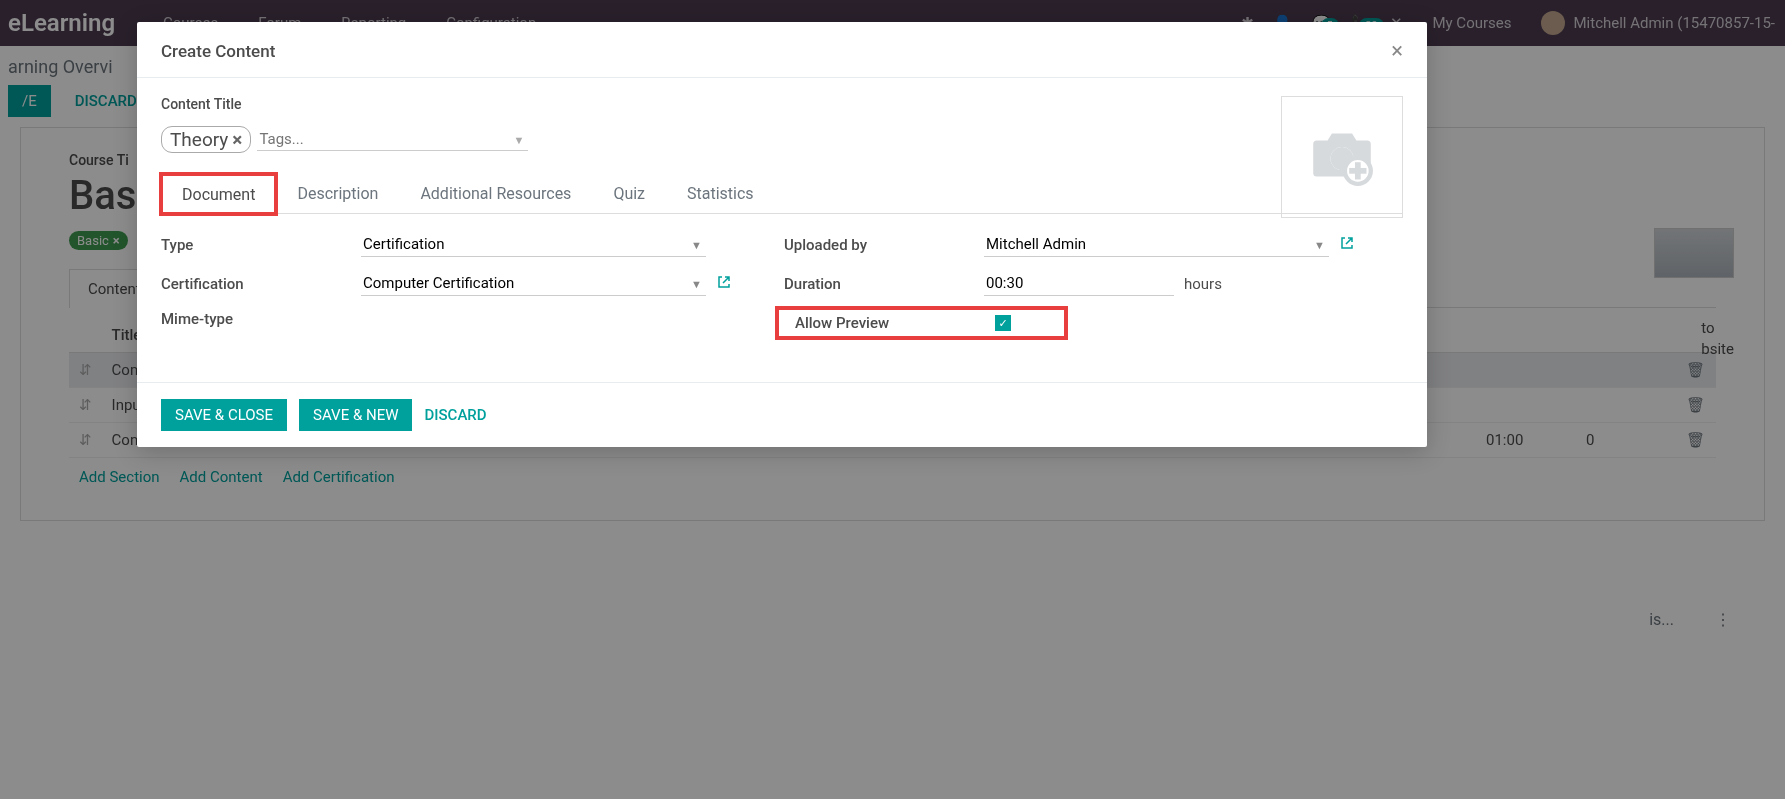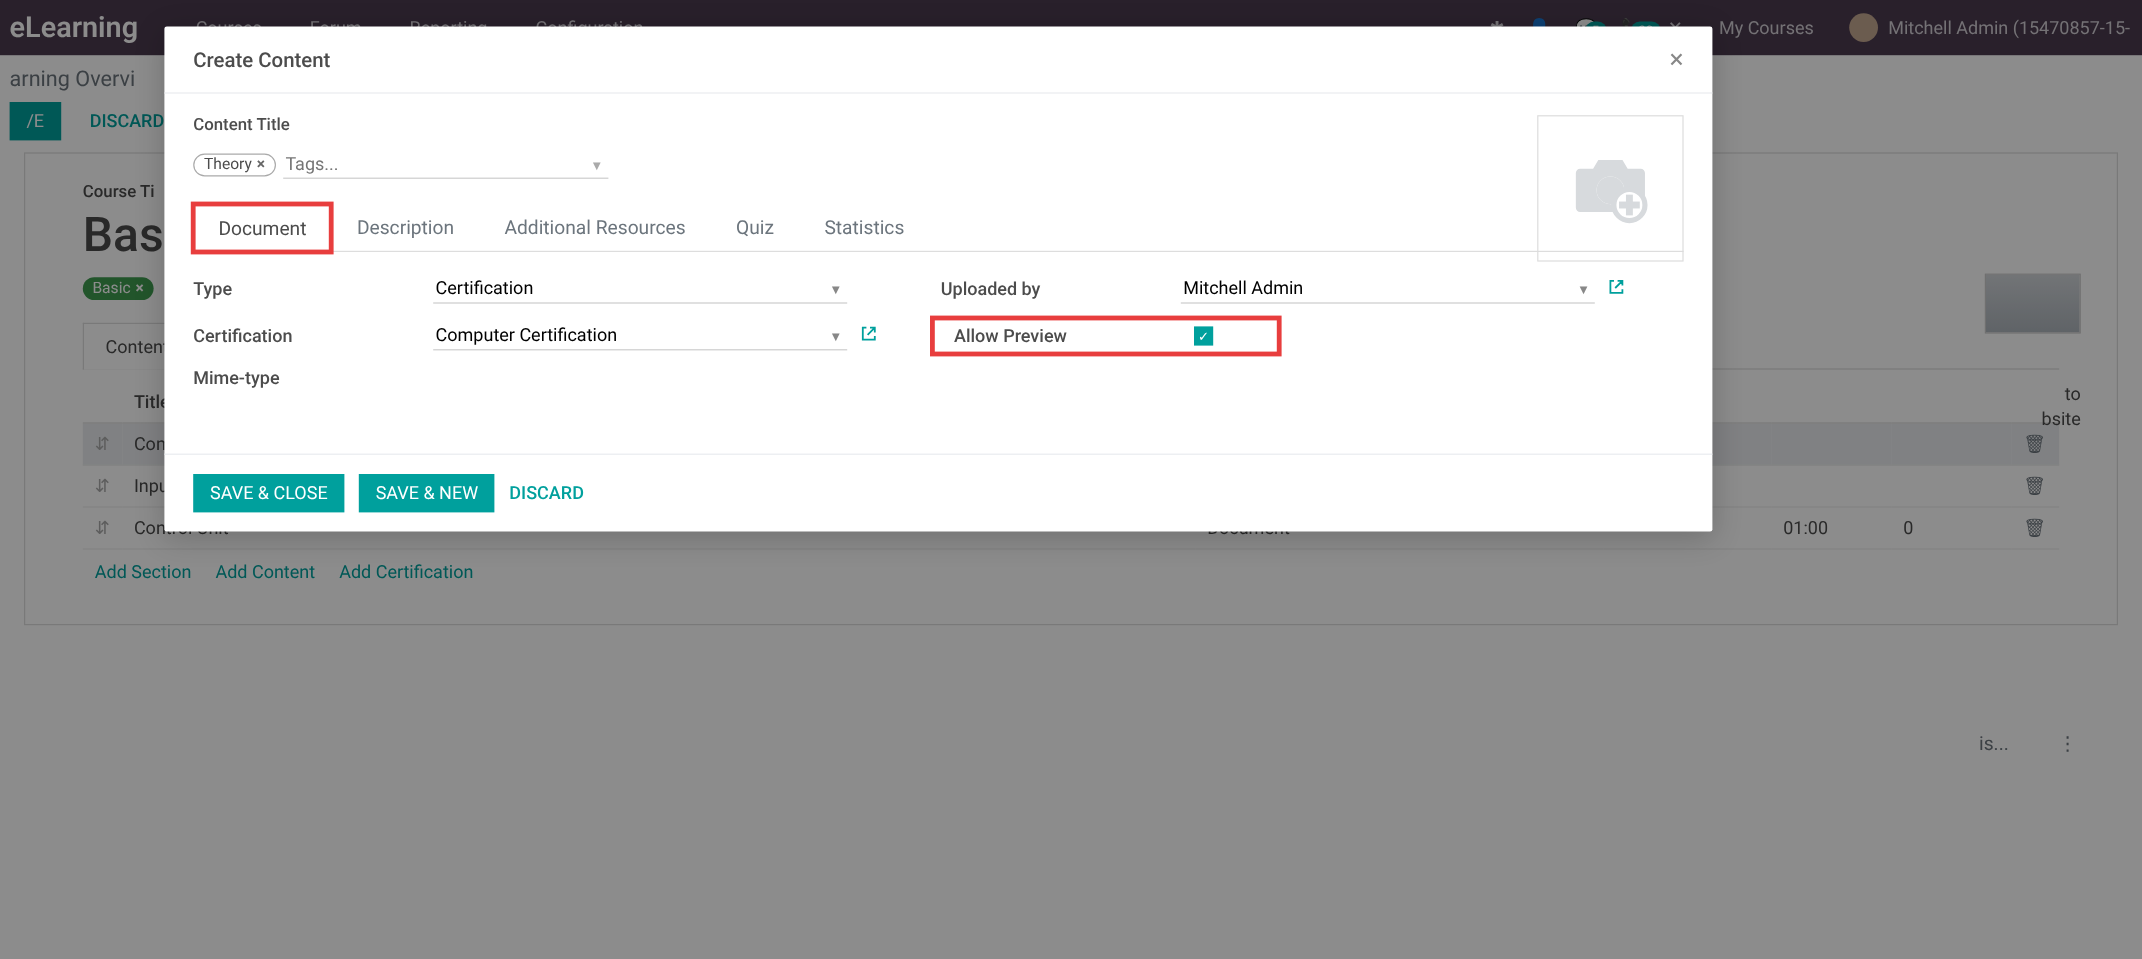--- a/index.html
+++ b/index.html
@@ -45,21 +45,21 @@
   
   .modal { position:absolute; left:137px; top:22px; width:1290px; background:#fff; border-radius:2px; box-shadow:0 5px 25px rgba(0,0,0,0.2); }
   .modal-head { padding:16px 24px 14px; border-bottom:1px solid #e9ecef; display:flex; align-items:center; }
   .modal-head h4 { font-size:17px; font-weight:500; color:#4c4c4c; }
   .modal-close { margin-left:auto; font-size:22px; color:#888; cursor:pointer; background:none; border:none; }
   .modal-body { padding:18px 24px 40px; position:relative; }
   .field-label { font-size:14px; color:#4c4c4c; font-weight:500; margin-bottom:6px; display:block; }
   .title-input { width:775px; font-size:34px; font-weight:500; color:#4c4c4c; border:none; border-bottom:1px solid #ccc; padding:4px 2px 10px; outline:none; }
 
   .tags-row { margin-top:14px; display:flex; align-items:center; gap:6px; }
-  .tag-pill { border:1px solid #aaa; border-radius:11px; padding:1px 8px; font-size:13px; color:#4c4c4c; display:inline-flex; align-items:center; }
+  .tag-pill { border:1px solid #aaa; border-radius:11px; padding:1px 8px; font-size:19px; color:#4c4c4c; display:inline-flex; align-items:center; }
   .tag-pill .x { margin-left:4px; color:#666; font-weight:bold; cursor:pointer; }
   .tags-input { border:none; border-bottom:1px solid #ccc; font-size:15px; color:#888; padding:2px 70px 2px 2px; outline:none; }
   .tags-wrap { position:relative; display:inline-block; }
   .tags-caret { position:absolute; right:4px; top:6px; color:#aaa; font-size:11px; }
 
   .image-upload { position:absolute; right:24px; top:18px; width:122px; height:122px; border:1px solid #ddd; display:flex; align-items:center; justify-content:center; cursor:pointer; }
   .cam-icon svg { width:72px; height:72px; }
 
   .modal-tabs { margin-top:20px; display:flex; border-bottom:1px solid #ddd; }
   .mtab { padding:10px 20px; font-size:16px; color:#6c757d; border:1px solid transparent; border-bottom:none; cursor:pointer; }
@@ -75,21 +75,21 @@
   .sel-wrap .caret { position:absolute; right:4px; top:7px; color:#888; font-size:11px; }
   .ext-link { color:#00a09d; margin-left:10px; }
   .dur-input { width:190px; border:none; border-bottom:1px solid #ccc; padding:3px 2px; font-size:15px; outline:none; }
   .chk { width:16px; height:16px; background:#00a09d; display:inline-flex; align-items:center; justify-content:center; color:#fff; font-size:11px; cursor:pointer; }
 
   .hi-row { border:4px solid #e83e3e; margin:-4px 0 -4px -9px; padding:4px 16px; width:293px; }
 
   .modal-foot { border-top:1px solid #e9ecef; padding:16px 24px; display:flex; gap:12px; align-items:center; }
 
   
-  .goto { position:absolute; right:30px; top:190px; text-align:right; font-size:15px; color:#4c4c4c; line-height:1.4; }
+  .goto { position:absolute; right:30px; top:190px; text-align:left; font-size:15px; color:#4c4c4c; line-height:1.4; }
   .ismore { position:absolute; right:90px; top:482px; color:#6c757d; }
   .kebab { position:absolute; right:32px; top:482px; color:#6c757d; letter-spacing:1px; }
 </style>
 </head>
 <body>
 
 <div class="topbar">
   <span class="brand">eLearning</span>
   <span class="nav-item">Courses</span>
   <span class="nav-item">Forum</span>
@@ -255,20 +255,25 @@
           <span class="sel-wrap">
               <input class="sel-input" value="Mitchell Admin" style="">
               <span class="caret">▼</span>
             </span>
           <span class="ext-link">
             <svg width="16" height="16" viewBox="0 0 16 16" fill="none" stroke="#00a09d" stroke-width="1.5">
                 <path d="M6 3H3v10h10v-3M9 3h4v4M13 3L7 9"></path>
               </svg>
           </span>
         </div>
+        <div class="form-row">
+          <span class="l">Duration</span>
+          <input class="dur-input" value="00:30" style="">
+          <span style="margin-left:10px">hours</span>
+        </div>
         <div class="form-row hi-row">
           <span class="l">Allow Preview</span>
           <span class="chk">✓</span>
         </div>
       </div>
     </div>
   </div>
   <div class="modal-foot">
     <button class="btn-primary">SAVE &amp; CLOSE</button>
     <button class="btn-primary">SAVE &amp; NEW</button>

